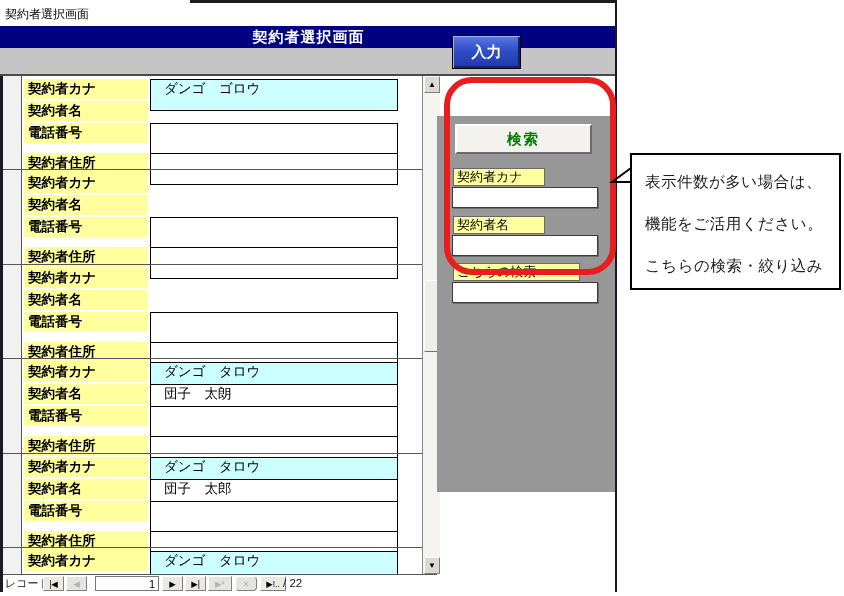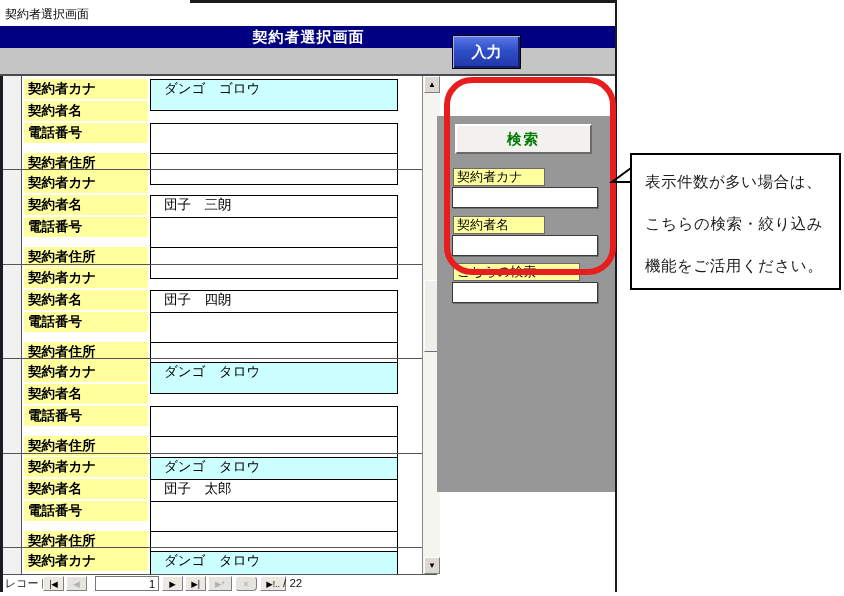--- a/index.html
+++ b/index.html
@@ -119,43 +119,42 @@
       <div class="rec-label r2">電話番号</div>
       <div class="rec-field r2"></div>
       <div class="rec-label r3">契約者住所</div>
       <div class="rec-field r3"></div>
     </div>
     <div class="rec-sep" style="top:93px"></div>
 
     <div class="rec-block" style="top:97px">
       <div class="rec-label r0">契約者カナ</div>
       <div class="rec-label r1">契約者名</div>
-      <div class="rec-field r1">団子　三朗</div>
       <div class="rec-label r2">電話番号</div>
       <div class="rec-field r2"></div>
       <div class="rec-label r3">契約者住所</div>
       <div class="rec-field r3"></div>
     </div>
     <div class="rec-sep" style="top:188px"></div>
 
     <div class="rec-block" style="top:192px">
       <div class="rec-label r0">契約者カナ</div>
       <div class="rec-label r1">契約者名</div>
-      <div class="rec-field r1">団子　四朗</div>
       <div class="rec-label r2">電話番号</div>
       <div class="rec-field r2"></div>
       <div class="rec-label r3">契約者住所</div>
       <div class="rec-field r3"></div>
     </div>
     <div class="rec-sep" style="top:282px"></div>
 
     <div class="rec-block" style="top:286px">
       <div class="rec-label r0">契約者カナ</div>
       <div class="rec-field kana r0">ダンゴ　タロウ</div>
       <div class="rec-label r1">契約者名</div>
+      <div class="rec-field r1">団子　太朗</div>
       <div class="rec-label r2">電話番号</div>
       <div class="rec-field r2"></div>
       <div class="rec-label r3">契約者住所</div>
       <div class="rec-field r3"></div>
     </div>
     <div class="rec-sep" style="top:377px"></div>
 
     <div class="rec-block" style="top:381px">
       <div class="rec-label r0">契約者カナ</div>
       <div class="rec-field kana r0">ダンゴ　タロウ</div>
@@ -190,22 +189,22 @@
     <input class="s-input" style="top: 166px;" value="">
   </div>
 
   <div class="red-ring"></div>
 
   <svg class="tail" width="40" height="30">
     <polyline points="26,8 7,22 26,22" fill="none" stroke="#000" stroke-width="2"></polyline>
   </svg>
   <div class="callout">
     <div>表示件数が多い場合は、</div>
+    <div>機能をご活用ください。</div>
     <div>こちらの検索・絞り込み</div>
-    <div>機能をご活用ください。</div>
   </div>
 
   <div class="navbar">
     <div class="nav-label">レコード:</div>
     <div class="nav-btn" style="left:40px; width:21px">|◀</div>
     <div class="nav-btn disabled" style="left:63px; width:21px">◀</div>
     <input class="nav-input" value="1" style="">
     <div class="nav-btn" style="left:159px; width:21px">▶</div>
     <div class="nav-btn" style="left:182px; width:21px">▶|</div>
     <div class="nav-btn disabled" style="left:205px; width:24px">▶*</div>

